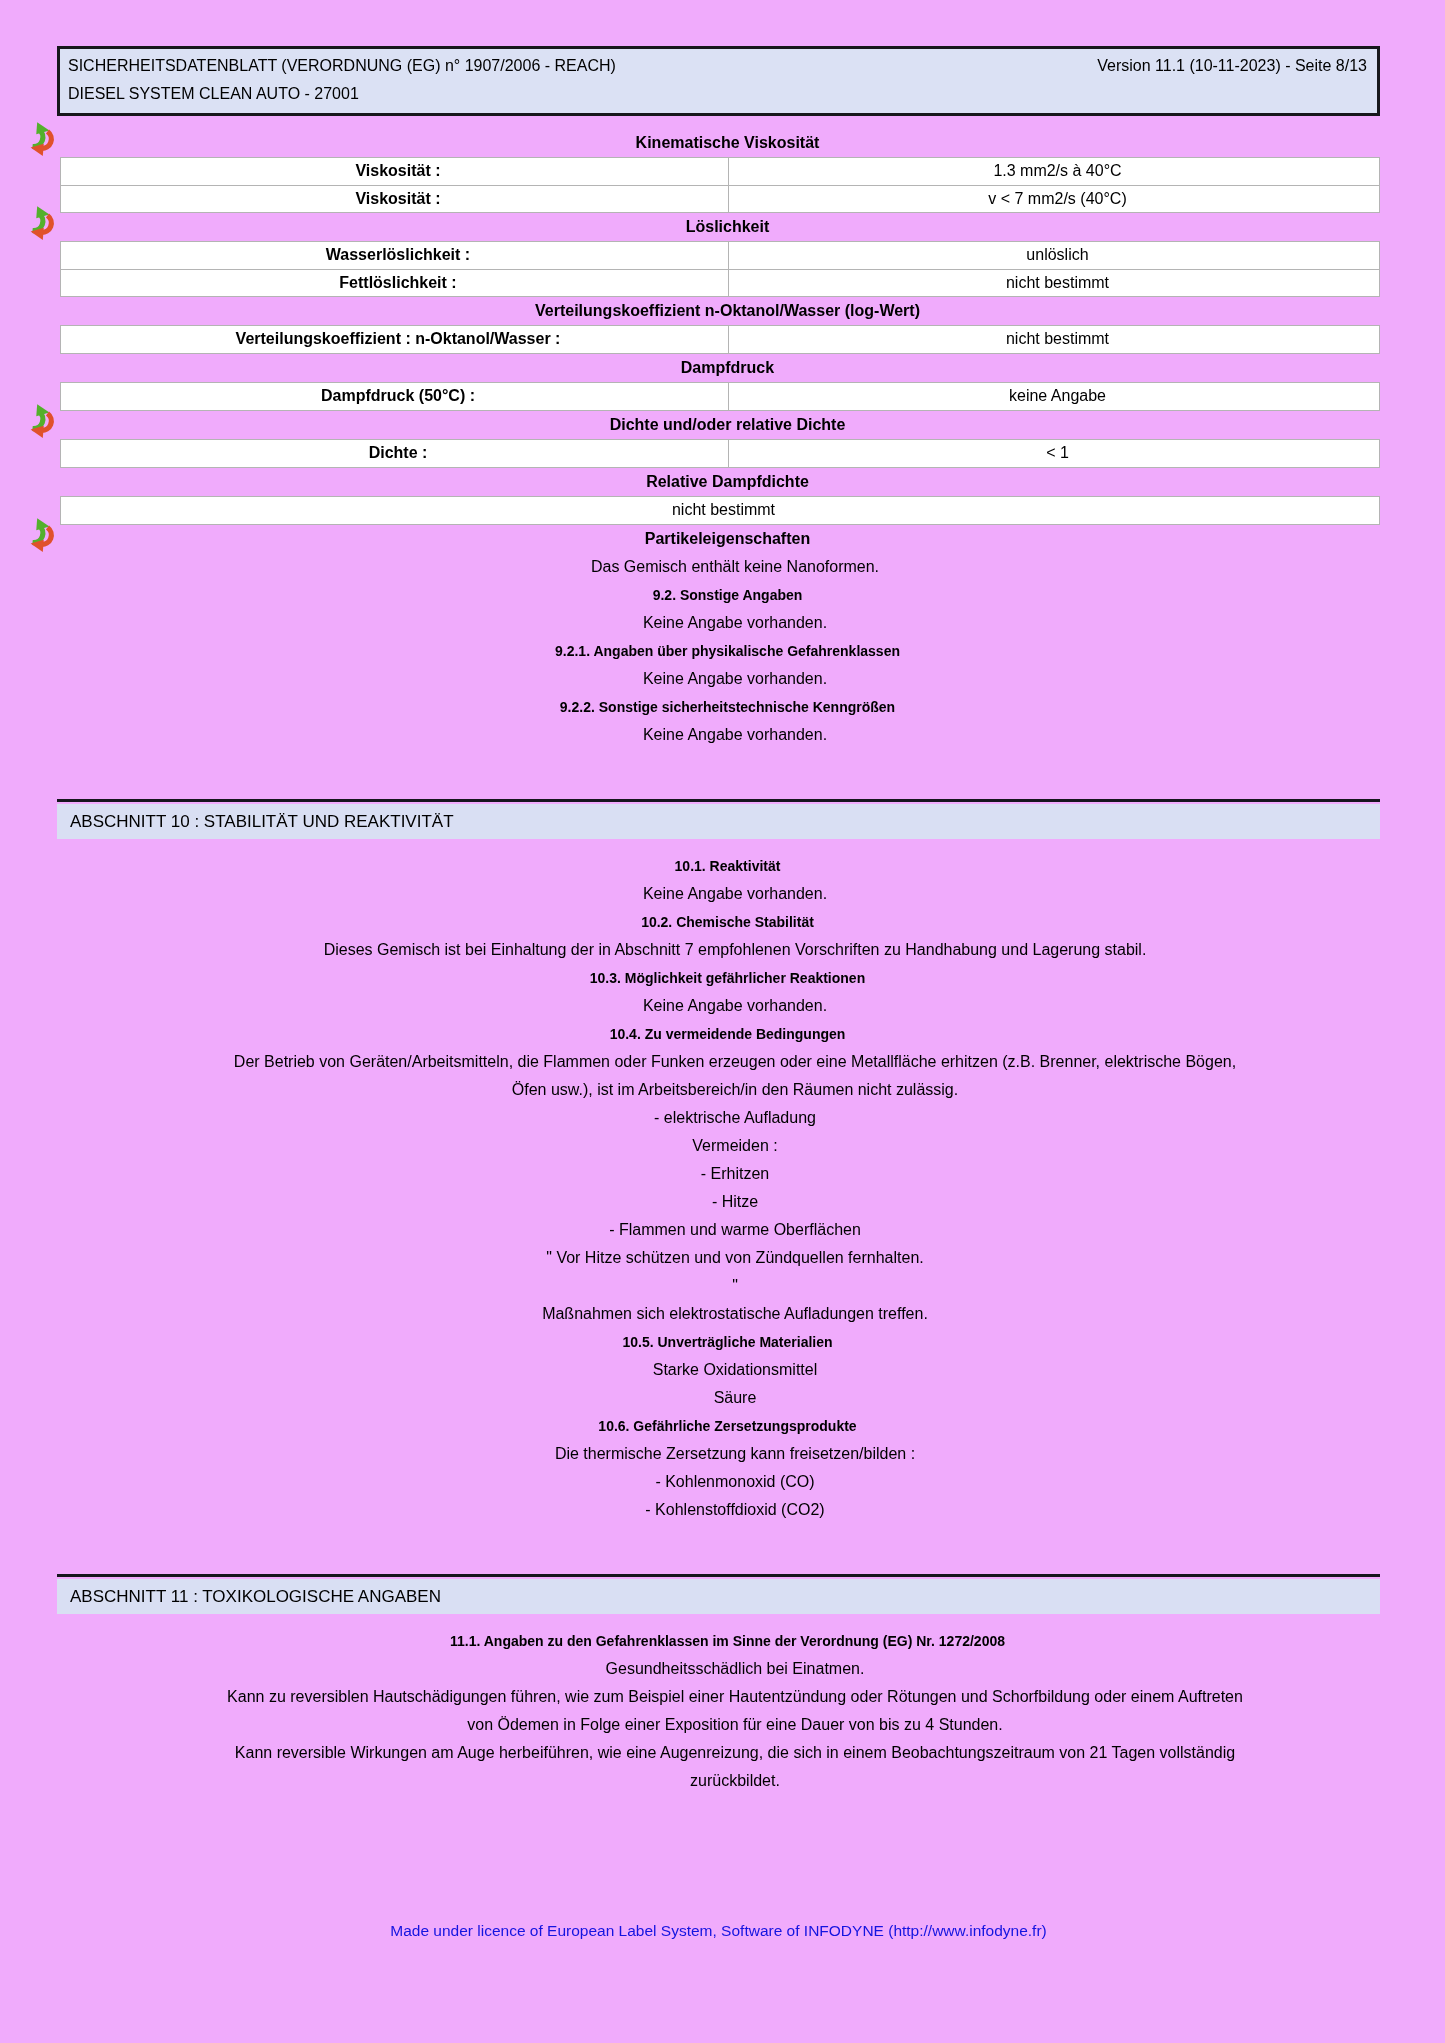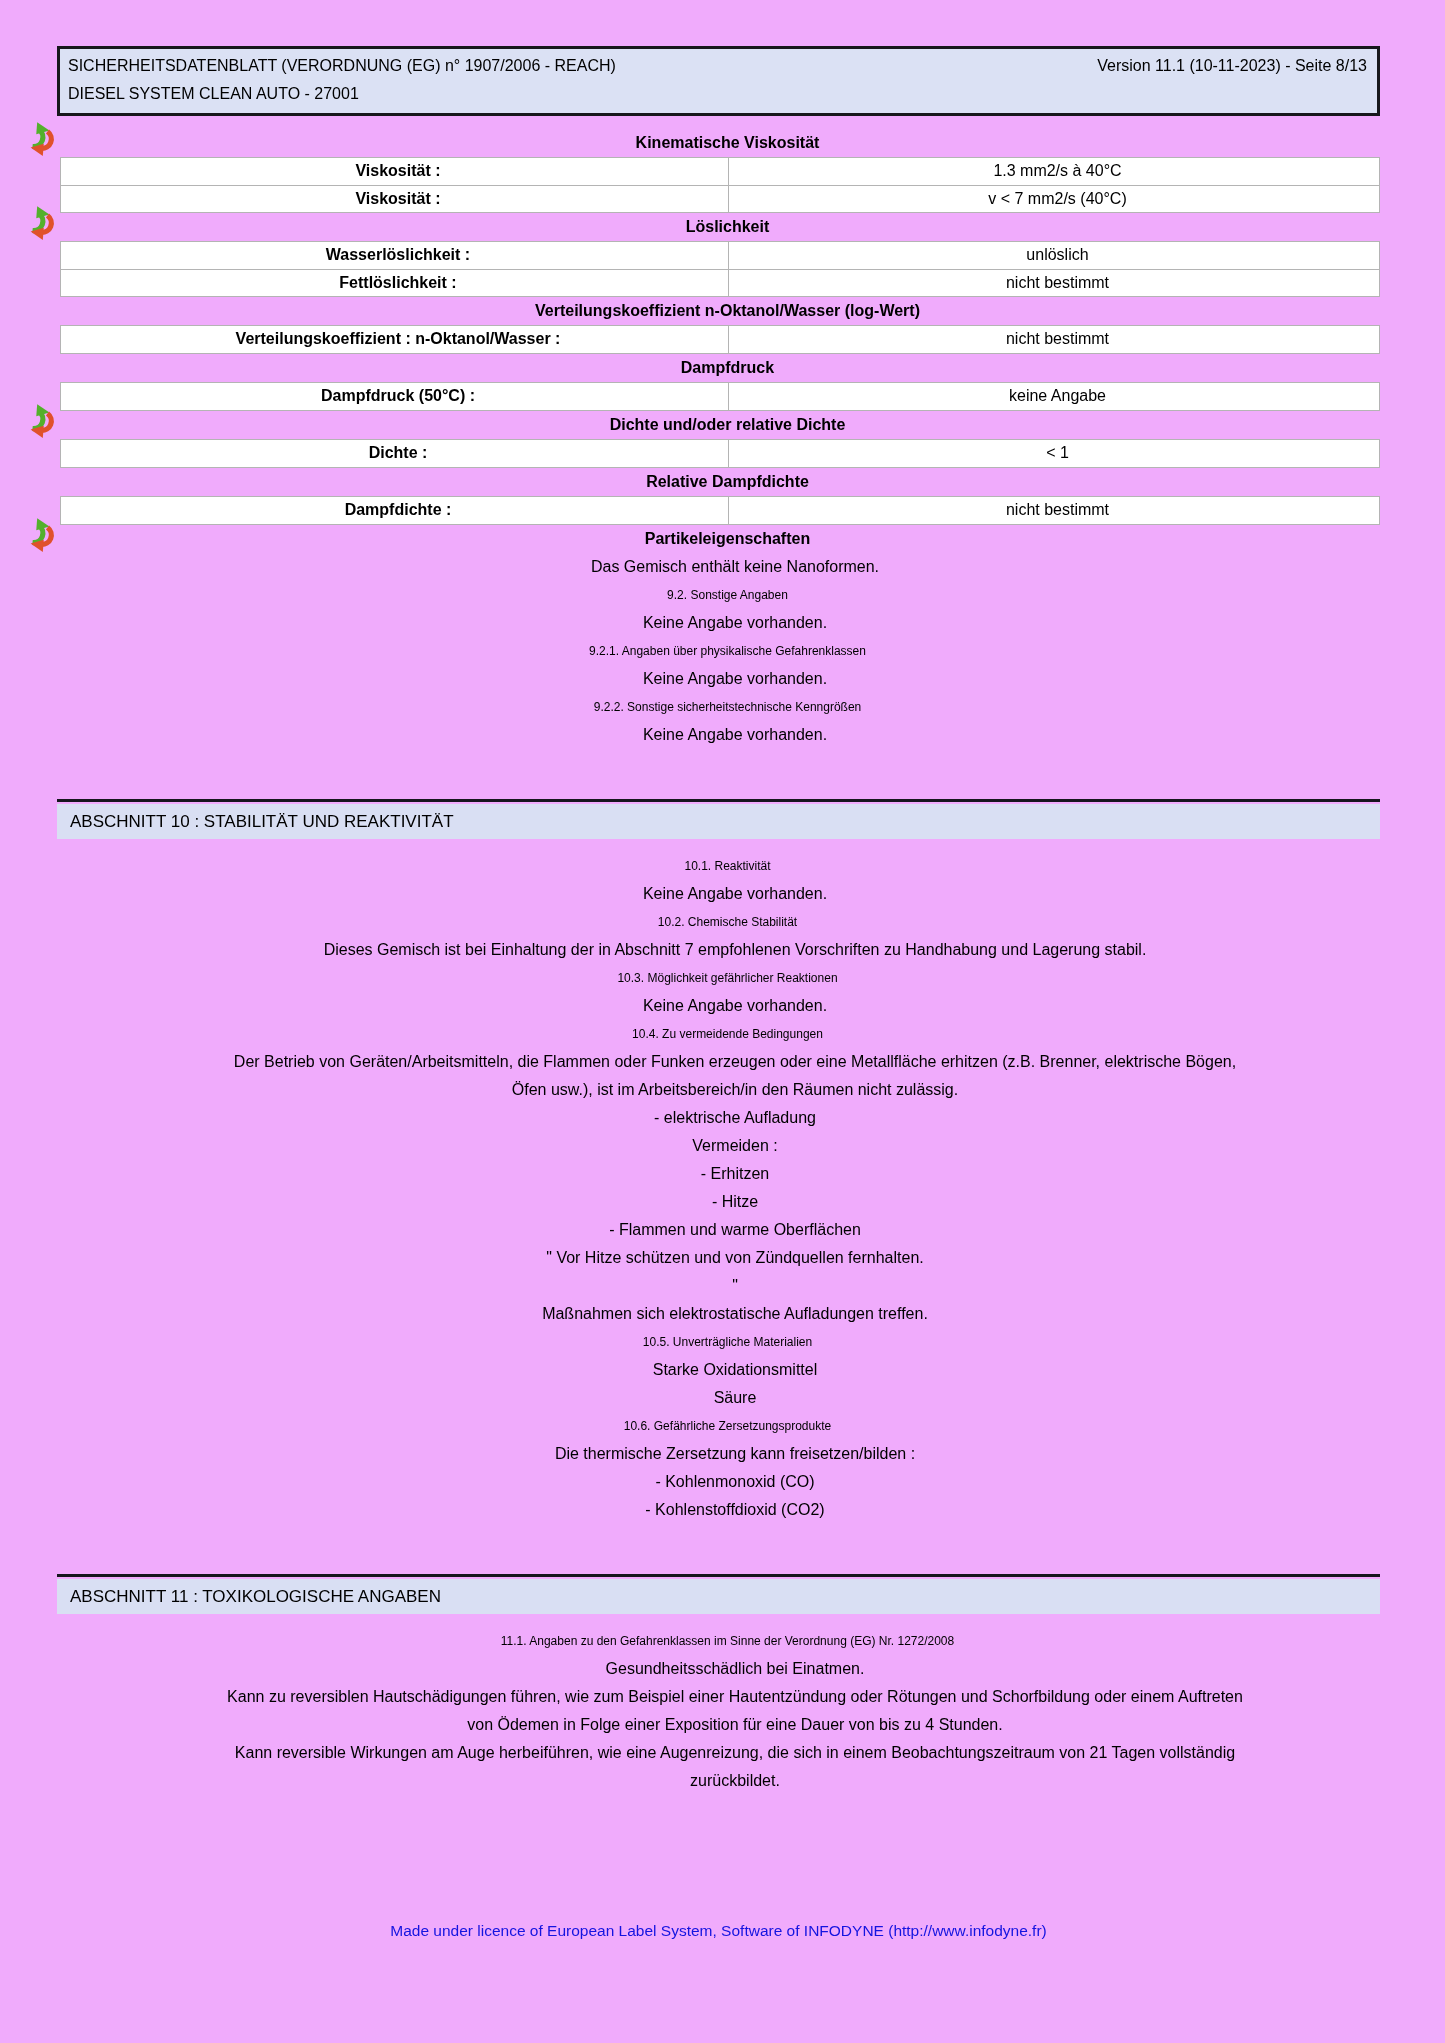--- a/index.html
+++ b/index.html
@@ -36,21 +36,21 @@
   }
   .section-body { margin-top:13px;text-align:center; }
   
   .subhead {
     position:relative;
     font-weight:bold; font-size:16px; line-height:28px;
     padding-left:18px;
   }
   .cycle-icon { position:absolute; left:-32px; top:-7px; width:30px; height:34px; }
   
-  .numhead { font-weight:normal; font-size:12px; line-height:28px; padding-left:18px; }
+  .numhead { font-weight:bold; font-size:14px; line-height:28px; padding-left:18px; }
   
   .bodyline { font-size:16px; line-height:28px; padding-left:33px; white-space:pre-wrap; }
   
   .ptable { margin-left:3px; border:1px solid #b4b4b4; background:#fff; }
   .prow { display:flex; height:27px; border-top:1px solid #b4b4b4; }
   .prow:first-child { border-top:none; }
   .plabel {
     width:668px; border-right:1px solid #b4b4b4;
     font-size:16px; line-height:26px; padding-left:7px;
     overflow:hidden; white-space:nowrap;font-weight:bold;
@@ -158,21 +158,20 @@
           <div class="plabel">Dichte :</div>
           <div class="pvalue">&lt; 1</div>
         </div>
       </div>
 
       <div class="subhead">
         <span>Relative Dampfdichte</span>
       </div>
       <div class="ptable">
         <div class="prow">
-          <div class="plabel">Dampfdichte :</div>
           <div class="pvalue">nicht bestimmt</div>
         </div>
       </div>
 
       <div class="subhead">
         <span class="cycle-icon">
           <svg viewBox="0 0 32 36" width="30" height="34">
             <path d="M8 26 A10 10 0 0 0 15 8" fill="none" stroke="#54b02c" stroke-width="5.5"></path>
             <polygon points="12,13 13,0 26,9" fill="#54b02c"></polygon>
             <path d="M24 10 A10 10 0 0 1 17 28" fill="none" stroke="#e0512b" stroke-width="5.5"></path>

